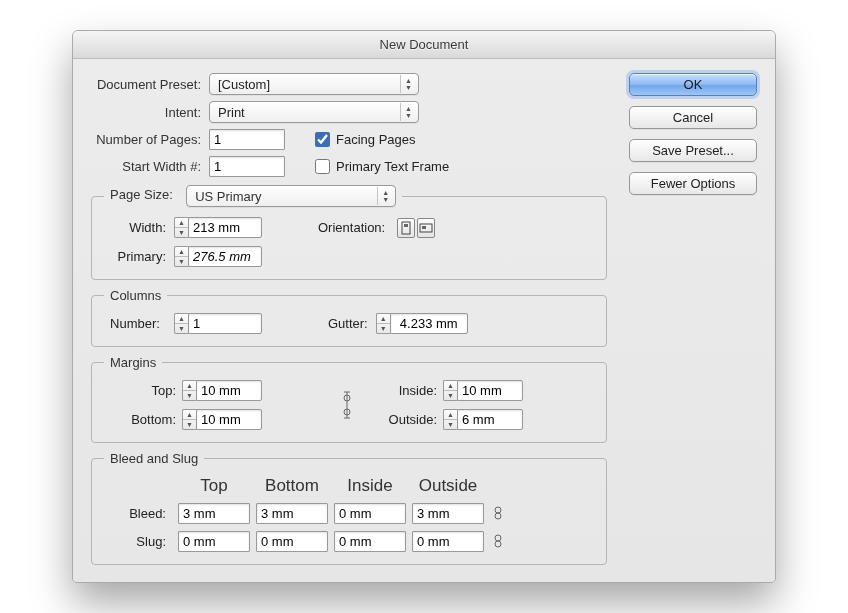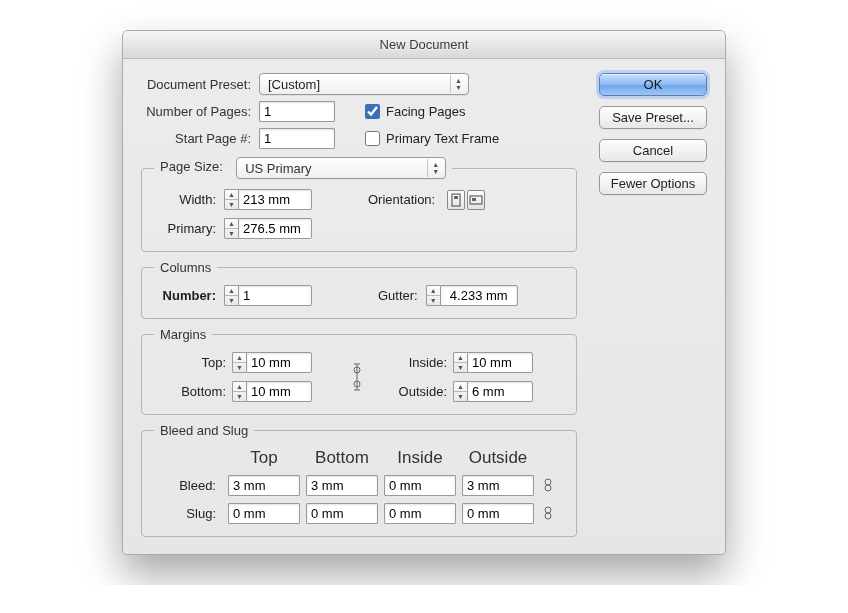--- a/index.html
+++ b/index.html
@@ -5,21 +5,21 @@
   * { box-sizing: border-box; }
   body {
     margin: 0;
     padding: 30px;
     background: #fff;
     font-family: "Lucida Grande", "Helvetica Neue", Arial, sans-serif;
     font-size: 13px;
     color: #222;
   }
   .dialog {
-    width: 604px;
+    width: 704px;
     margin: 0 auto;
     border: 1px solid #aaa;
     background: linear-gradient(#ececec, #e6e6e6);
     box-shadow: 0 20px 40px rgba(0,0,0,0.35);
     border-radius: 6px 6px 4px 4px;
     overflow: hidden;
   }
   .titlebar {
     height: 28px;
     line-height: 28px;
@@ -193,30 +193,37 @@
     <div class="left-col">
 
       <div class="row">
         <span class="label">Document Preset:</span>
         <div class="select" style="width:210px;">
           <span>[Custom]</span>
           <span class="arrows">▲<br>▼</span>
         </div>
       </div>
       <div class="row">
+        <span class="label">Intent:</span>
+        <div class="select" style="width:210px;">
+          <span>Print</span>
+          <span class="arrows">▲<br>▼</span>
+        </div>
+      </div>
+      <div class="row">
         <span class="label">Number of Pages:</span>
         <input class="txt" style="width: 76px;" value="1">
         <span style="width:30px;"></span>
         <label class="chk">
           <input type="checkbox" checked="" style="">
           <span>Facing Pages</span>
         </label>
       </div>
       <div class="row">
-        <span class="label">Start Page #:</span>
+        <span class="label">Start Width #:</span>
         <input class="txt" style="width: 76px;" value="1">
         <span style="width:30px;"></span>
         <label class="chk">
           <input type="checkbox" style="">
           <span>Primary Text Frame</span>
         </label>
       </div>
 
       <fieldset>
         <legend>
@@ -253,29 +260,29 @@
             </span>
           </span>
         </div>
         <div class="page-row" style="margin-bottom:0;">
           <span class="plabel" style="width:62px;">Primary:</span>
           <span class="num-field">
             <span class="stepper">
                 <span>▲</span>
                 <span>▼</span>
               </span>
-            <input class="txt" style="width: 74px;" value="276.5 mm">
+            <input class="txt" style="width: 74px; font-style: italic;" value="276.5 mm">
           </span>
         </div>
       </fieldset>
 
       <fieldset>
         <legend>Columns</legend>
         <div class="col-row">
-          <span style="width:62px;text-align:right;font-weight:bold;">Number:</span>
+          <span style="width:62px;text-align:center;">Number:</span>
           <span class="num-field">
             <span class="stepper">
                 <span>▲</span>
                 <span>▼</span>
               </span>
             <input class="txt" style="width: 74px;" value="1">
           </span>
           <span style="width:50px;"></span>
           <span style="text-align:left;">Gutter:</span>
           <span class="num-field">
@@ -367,19 +374,19 @@
                 <circle cx="7" cy="11" r="3" fill="none" stroke="#666"></circle>
               </svg>
           </span>
         </div>
       </fieldset>
 
     </div>
 
     <div class="right-col">
       <button class="btn primary">OK</button>
+      <button class="btn">Cancel</button>
       <button class="btn">Save Preset...</button>
-      <button class="btn">Cancel</button>
       <button class="btn">Fewer Options</button>
     </div>
 
   </div>
 </div>
 
 </body></html>

